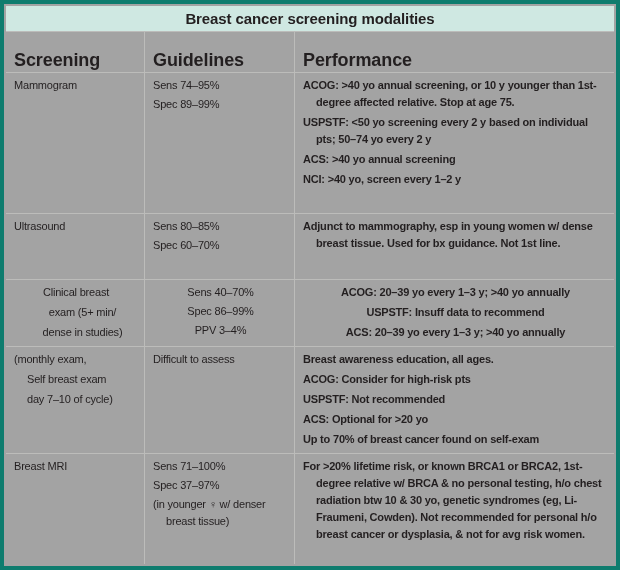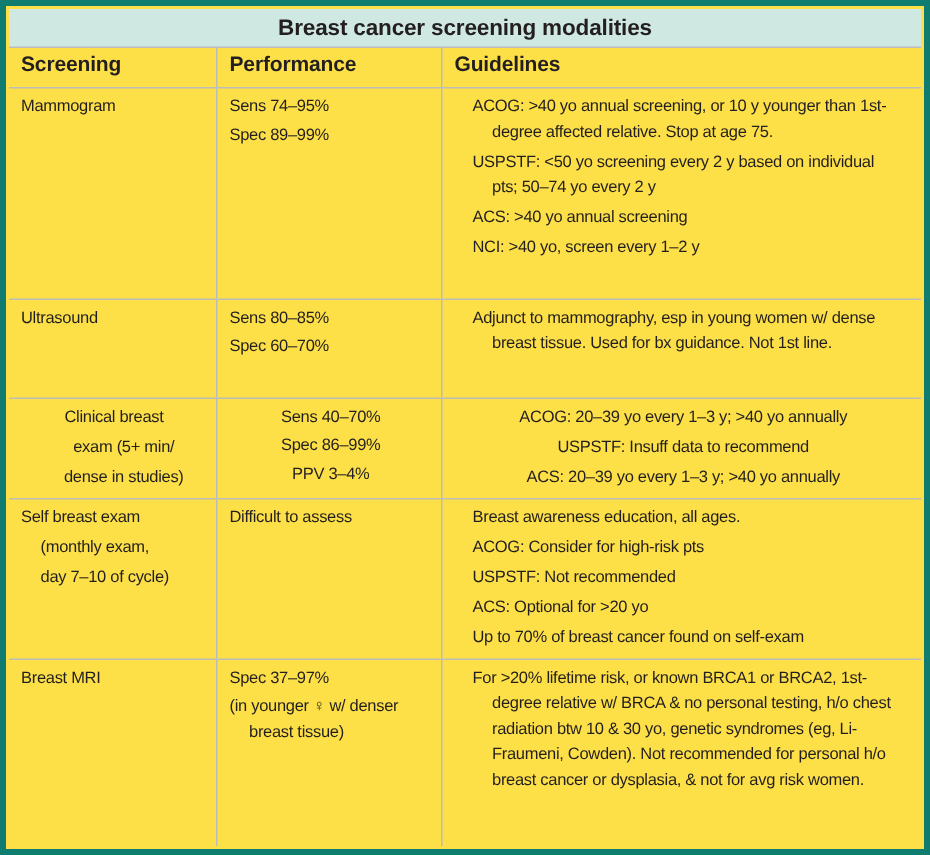--- a/index.html
+++ b/index.html
@@ -6,21 +6,21 @@
   body {
     width:620px; height:570px; overflow:hidden;
     font-family:"Liberation Sans", sans-serif;
     color:#231f20;
     -webkit-font-smoothing:antialiased;
   }
   .card {
     box-sizing:border-box;
     width:620px; height:570px;
     border:4px solid #0e7c6e;
-    background:#fde047;
+    background:#a3a3a3;
     padding:2px;
     display:flex; flex-direction:column;
     overflow:hidden;
   }
   .titlebar {
     background:#cfe8e2;
     border-bottom:1px solid #bcbcba;
     min-height:25px;
     display:flex; align-items:center; justify-content:center;
     font-weight:bold; font-size:15px;
@@ -36,45 +36,45 @@
     padding:4px 6px 2px 8px;
     border-right:1px solid #bcbcba;
     font-size:11px;
     line-height:17px;
     letter-spacing:-0.2px;
     overflow:hidden;
   }
   .cell:last-child { border-right:none; padding-left:8px; }
   .header-row { min-height:26px; }
   .header-row .cell {
-    font-weight:bold; font-size:14px; padding-top:2px; padding-bottom:3px;
+    font-weight:bold; font-size:18px; padding-top:20px; padding-bottom:3px;
     letter-spacing:-0.1px;
   }
   .r0 { min-height:140px; }
   .r1 { min-height:65px; }
   .r2 { min-height:60px;text-align:center; }
   .r3 { min-height:106px; }
   .s-line { margin:0 0 3px; }
   .s-line + .s-line { padding-left:13px; }
   .p-line { margin:0 0 2px; padding-left:13px; text-indent:-13px; }
-  .g-para { margin:0 12px 3px; padding-left:13px; text-indent:-13px; }
+  .g-para { margin:0 0 3px; padding-left:13px; text-indent:-13px;font-weight:bold; }
 </style>
 </head>
 <body>
 
 <div class="card">
 
   <div class="titlebar">
     <span>Breast cancer screening modalities</span>
   </div>
 
   <div class="trow header-row">
     <div class="cell">Screening</div>
+    <div class="cell">Guidelines</div>
     <div class="cell">Performance</div>
-    <div class="cell">Guidelines</div>
   </div>
 
   <div class="trow r0">
     <div class="cell">
       <div class="s-line">Mammogram</div>
     </div>
     <div class="cell">
       <div class="p-line">Sens 74–95%</div>
       <div class="p-line">Spec 89–99%</div>
     </div>
@@ -112,41 +112,42 @@
     </div>
     <div class="cell">
       <div class="g-para">ACOG: 20–39 yo every 1–3 y; &gt;40 yo annually</div>
       <div class="g-para">USPSTF: Insuff data to recommend</div>
       <div class="g-para">ACS: 20–39 yo every 1–3 y; &gt;40 yo annually</div>
     </div>
   </div>
 
   <div class="trow r3">
     <div class="cell">
+      <div class="s-line">(monthly exam,</div>
       <div class="s-line">Self breast exam</div>
-      <div class="s-line">(monthly exam,</div>
       <div class="s-line">day 7–10 of cycle)</div>
     </div>
     <div class="cell">
       <div class="p-line">Difficult to assess</div>
     </div>
     <div class="cell">
       <div class="g-para">Breast awareness education, all ages.</div>
       <div class="g-para">ACOG: Consider for high-risk pts</div>
       <div class="g-para">USPSTF: Not recommended</div>
       <div class="g-para">ACS: Optional for &gt;20 yo</div>
       <div class="g-para">Up to 70% of breast cancer found on self-exam</div>
     </div>
   </div>
 
   <div class="trow last">
     <div class="cell">
       <div class="s-line">Breast MRI</div>
     </div>
     <div class="cell">
+      <div class="p-line">Sens 71–100%</div>
       <div class="p-line">Spec 37–97%</div>
       <div class="p-line">(in younger ♀ w/ denser breast tissue)</div>
     </div>
     <div class="cell">
       <div class="g-para">For &gt;20% lifetime risk, or known BRCA1 or BRCA2, 1st-degree relative w/ BRCA &amp; no personal testing, h/o chest radiation btw 10 &amp; 30 yo, genetic syndromes (eg, Li-Fraumeni, Cowden). Not recommended for personal h/o breast cancer or dysplasia, &amp; not for avg risk women.</div>
     </div>
   </div>
 
 </div>
 

